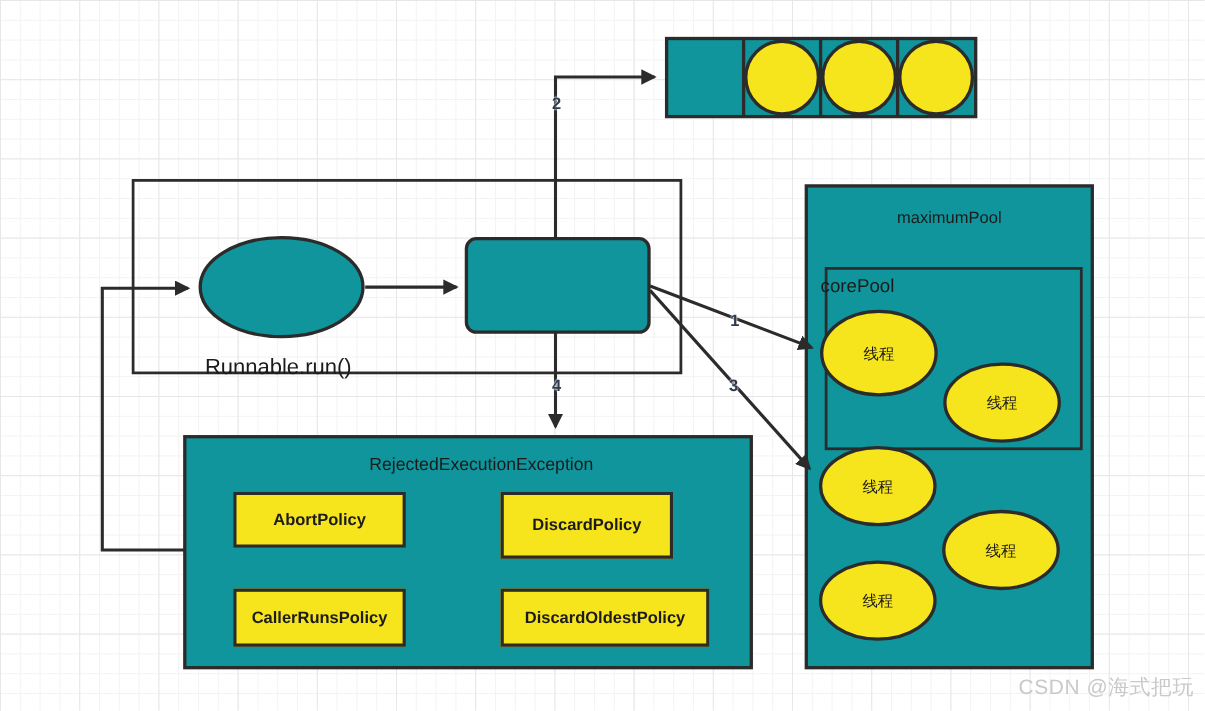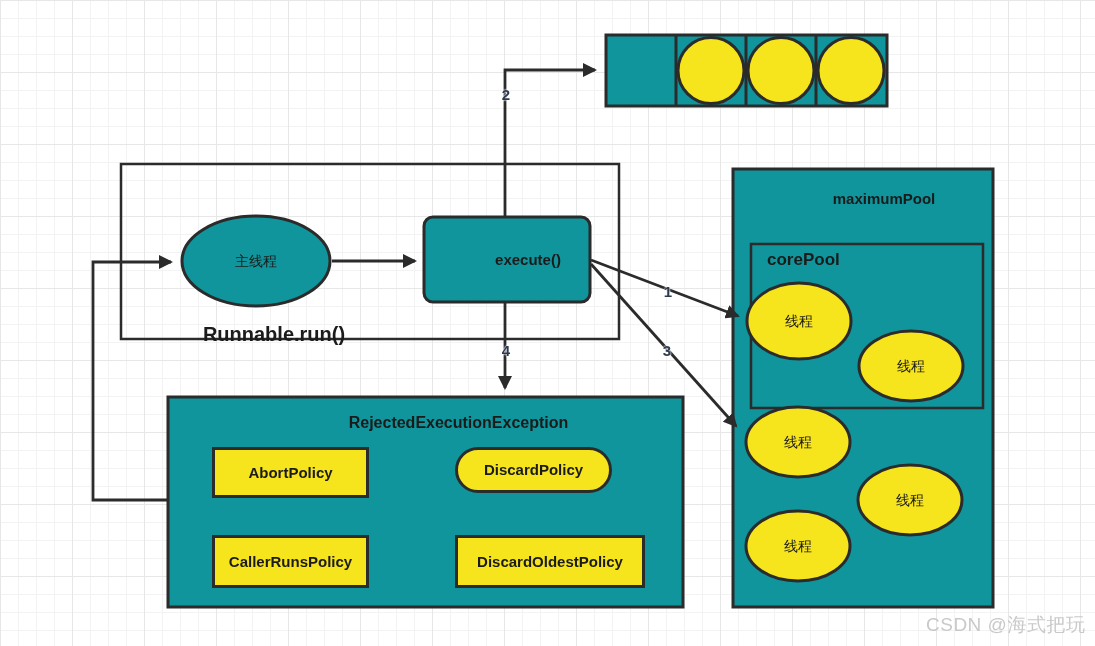--- a/index.html
+++ b/index.html
@@ -16,21 +16,21 @@
       linear-gradient(#f3f3f3 1px, transparent 1px),
       linear-gradient(90deg, #f3f3f3 1px, transparent 1px);
     background-size:72px 72px,72px 72px,18px 18px,18px 18px;
   }
   svg.layer{position:absolute;left:0;top:0;}
   .lbl{
     position:absolute;display:flex;align-items:center;justify-content:center;
     color:#1b1b1b;font-size:15px;line-height:1.15;text-align:center;
     pointer-events:none;white-space:nowrap;
   }
-  .bold{font-weight:bold;margin-left:21px;}
+  .bold{font-weight:normal;}
   .cjk{font-size:14px;}
   .num{
     color:var(--label-number,#2e3a4e);font-weight:bold;font-size:15px;
     text-shadow:0 0 2px #ffffff,0 0 2px #ffffff;
   }
   .policy{
     position:absolute;display:flex;align-items:center;justify-content:center;
     background:var(--yellow,#F6E41D);border:3px solid var(--stroke,#2B2B2B);
     font-weight:bold;font-size:15px;color:#1b1b1b;text-align:center;
     box-sizing:border-box;word-break:break-all;line-height:1.2;padding:18px 6px;
@@ -82,40 +82,38 @@
     <rect x="168" y="397" width="515" height="210" fill="var(--teal,#0F959B)" stroke="var(--stroke,#2B2B2B)" stroke-width="3"></rect>
 
     <path d="M332,261 H415" fill="none" stroke="var(--stroke,#2B2B2B)" stroke-width="2.8" marker-end="url(#ah)"></path>
     <path d="M505,216 V70 H595" fill="none" stroke="var(--stroke,#2B2B2B)" stroke-width="2.8" marker-end="url(#ah)"></path>
     <path d="M591,260 L738,316" fill="none" stroke="var(--stroke,#2B2B2B)" stroke-width="2.8" marker-end="url(#ah)"></path>
     <path d="M591,264 L736,426" fill="none" stroke="var(--stroke,#2B2B2B)" stroke-width="2.8" marker-end="url(#ah)"></path>
     <path d="M505,302 V388" fill="none" stroke="var(--stroke,#2B2B2B)" stroke-width="2.8" marker-end="url(#ah)"></path>
     <path d="M168,500 H93 V262 H171" fill="none" stroke="var(--stroke,#2B2B2B)" stroke-width="2.8" marker-end="url(#ah)"></path>
   </svg>
 
-  <div class="lbl cjk" style="left:182px;top:216px;width:148px;height:90px;">主线程</div>
 
-  <div class="lbl bold" style="left:424px;top:217px;width:166px;height:85px;">execute()</div>
 
   <div class="lbl bold" style="left:153px;top:324px;width:200px;height:20px;font-size:20px;">Runnable.run()</div>
 
   <div class="lbl bold" style="left:733px;top:189px;width:260px;height:20px;">maximumPool</div>
 
   <div class="lbl bold" style="left:746px;top:250px;width:100px;height:20px;justify-content:flex-start;font-size:17px;">corePool</div>
 
   <div class="lbl cjk" style="left:747px;top:283px;width:104px;height:76px;">线程</div>
   <div class="lbl cjk" style="left:859px;top:331px;width:104px;height:70px;">线程</div>
   <div class="lbl cjk" style="left:746px;top:407px;width:104px;height:70px;">线程</div>
   <div class="lbl cjk" style="left:858px;top:465px;width:104px;height:70px;">线程</div>
   <div class="lbl cjk" style="left:746px;top:511px;width:104px;height:70px;">线程</div>
 
   <div class="lbl bold" style="left:168px;top:413px;width:515px;height:20px;font-size:16px;padding-left:12px;">RejectedExecutionException</div>
 
   <div class="policy" style="left:212px;top:447px;width:157px;height:51px;">AbortPolicy</div>
-  <div class="policy" style="left:455px;top:447px;width:157px;height:46px;border-radius:24px;">DiscardPolicy</div>
+  <div class="policy" style="left:455px;top:447px;width:157px;height:61px;">DiscardPolicy</div>
   <div class="policy" style="left:212px;top:535px;width:157px;height:53px;white-space:normal;">CallerRunsPolicy</div>
   <div class="policy" style="left:455px;top:535px;width:190px;height:53px;">DiscardOldestPolicy</div>
 
   <div class="lbl num" style="left:656px;top:283px;width:24px;height:18px;">1</div>
   <div class="lbl num" style="left:494px;top:86px;width:24px;height:18px;">2</div>
   <div class="lbl num" style="left:655px;top:342px;width:24px;height:18px;">3</div>
   <div class="lbl num" style="left:494px;top:342px;width:24px;height:18px;">4</div>
 
   <div class="watermark">CSDN @海式把玩</div>
 </div>

